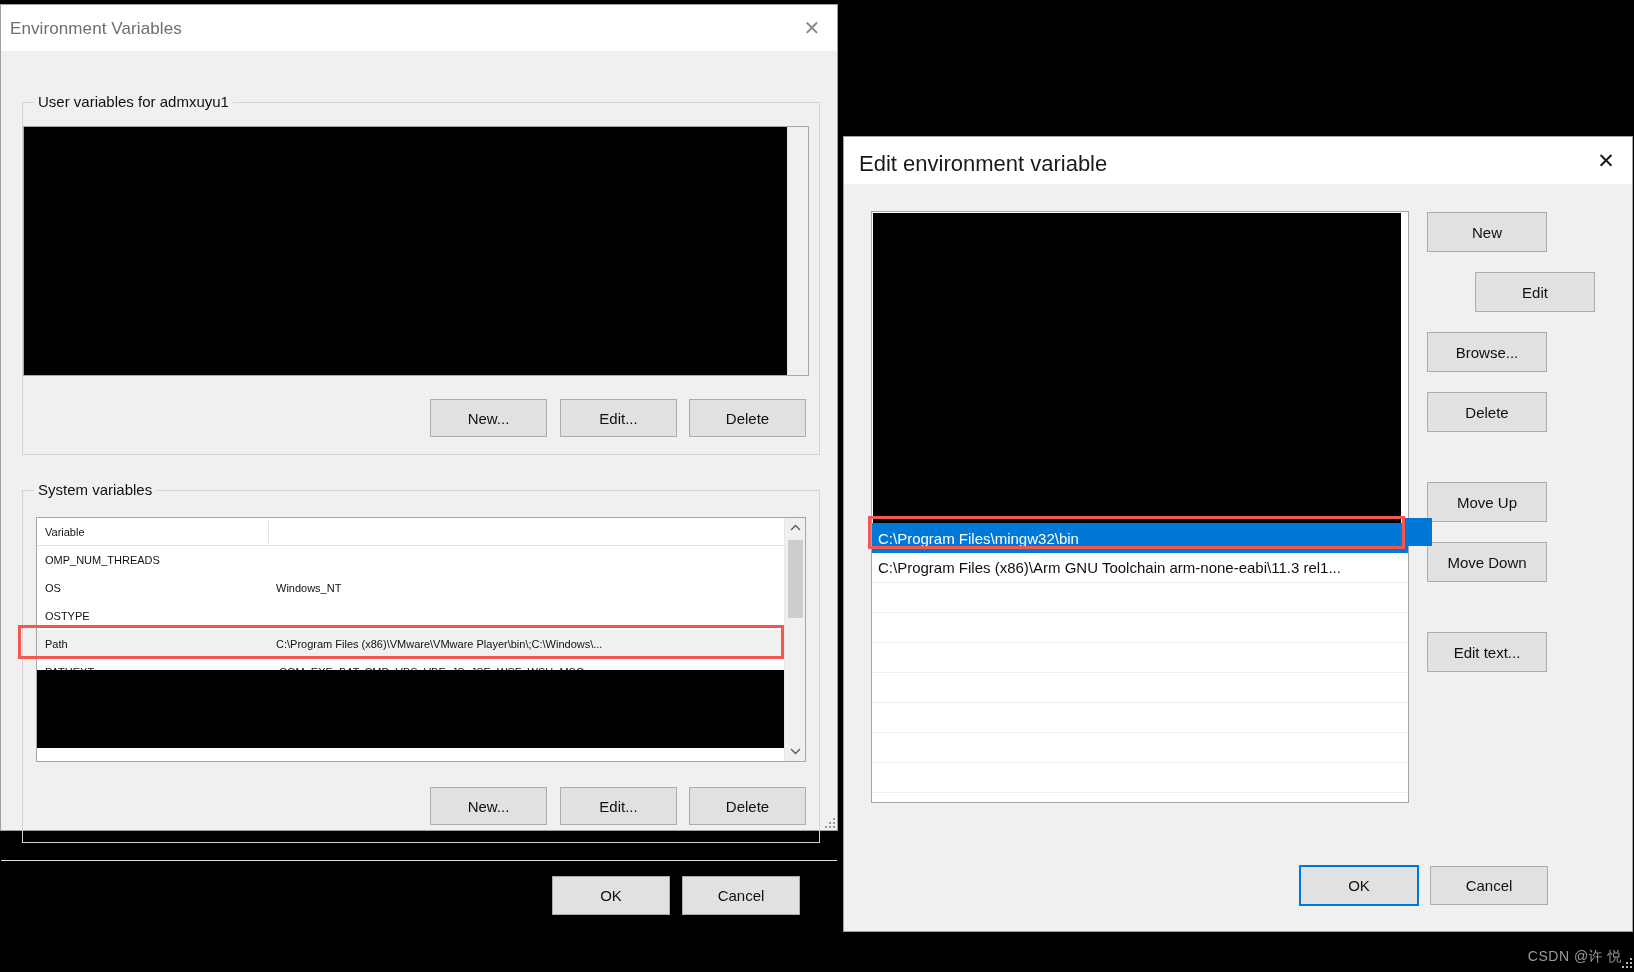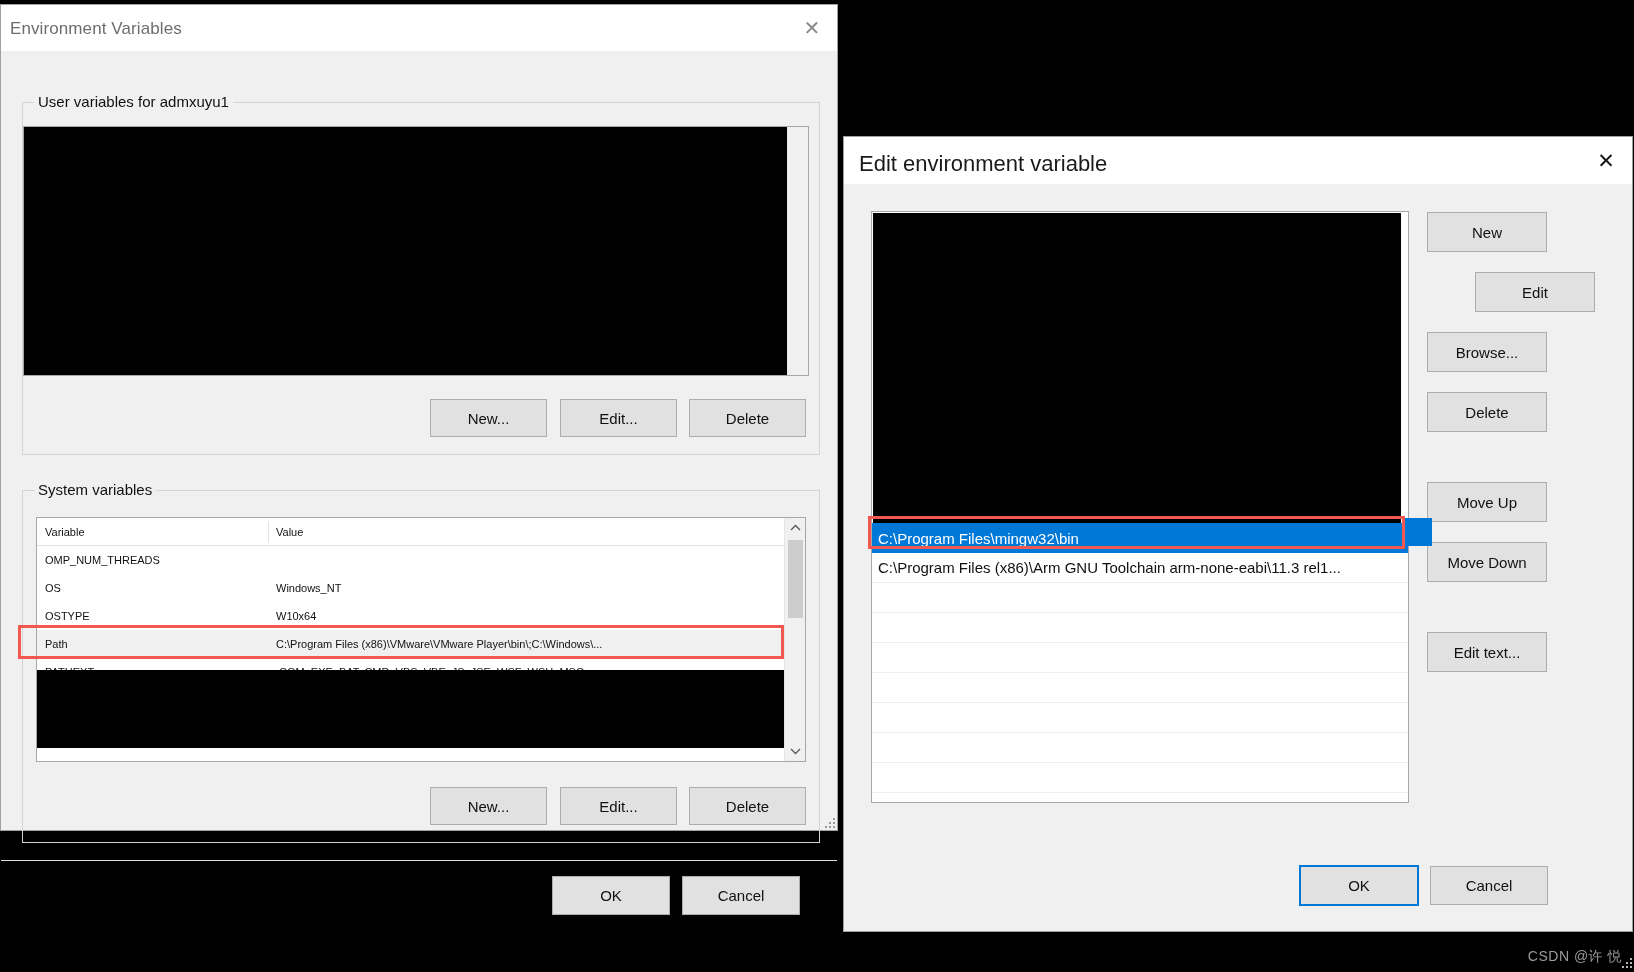--- a/index.html
+++ b/index.html
@@ -218,35 +218,33 @@
 
     <div class="groupbox" id="sys-group">
       <div class="group-border"></div>
       <div class="group-legend">System variables</div>
     </div>
 
     <div class="listbox" id="sys-list">
 
       <div class="sv-row sv-head" style="top:0;">
         <div class="sv-var">Variable</div>
-        <div class="sv-val">Value</div>
       </div>
 
       <div class="sv-row" style="top:28px;">
         <div class="sv-var">OMP_NUM_THREADS</div>
       </div>
 
       <div class="sv-row" style="top:56px;">
         <div class="sv-var">OS</div>
         <div class="sv-val">Windows_NT</div>
       </div>
 
       <div class="sv-row" style="top:84px;">
         <div class="sv-var">OSTYPE</div>
-        <div class="sv-val">W10x64</div>
       </div>
 
       <div class="sv-row sv-sel-bg" style="top:112px;">
         <div class="sv-var">Path</div>
         <div class="sv-val">C:\Program Files (x86)\VMware\VMware Player\bin\;C:\Windows\...</div>
       </div>
 
       <div class="sv-row" style="top:140px;">
         <div class="sv-var">PATHEXT</div>
         <div class="sv-val">.COM;.EXE;.BAT;.CMD;.VBS;.VBE;.JS;.JSE;.WSF;.WSH;.MSC</div>

